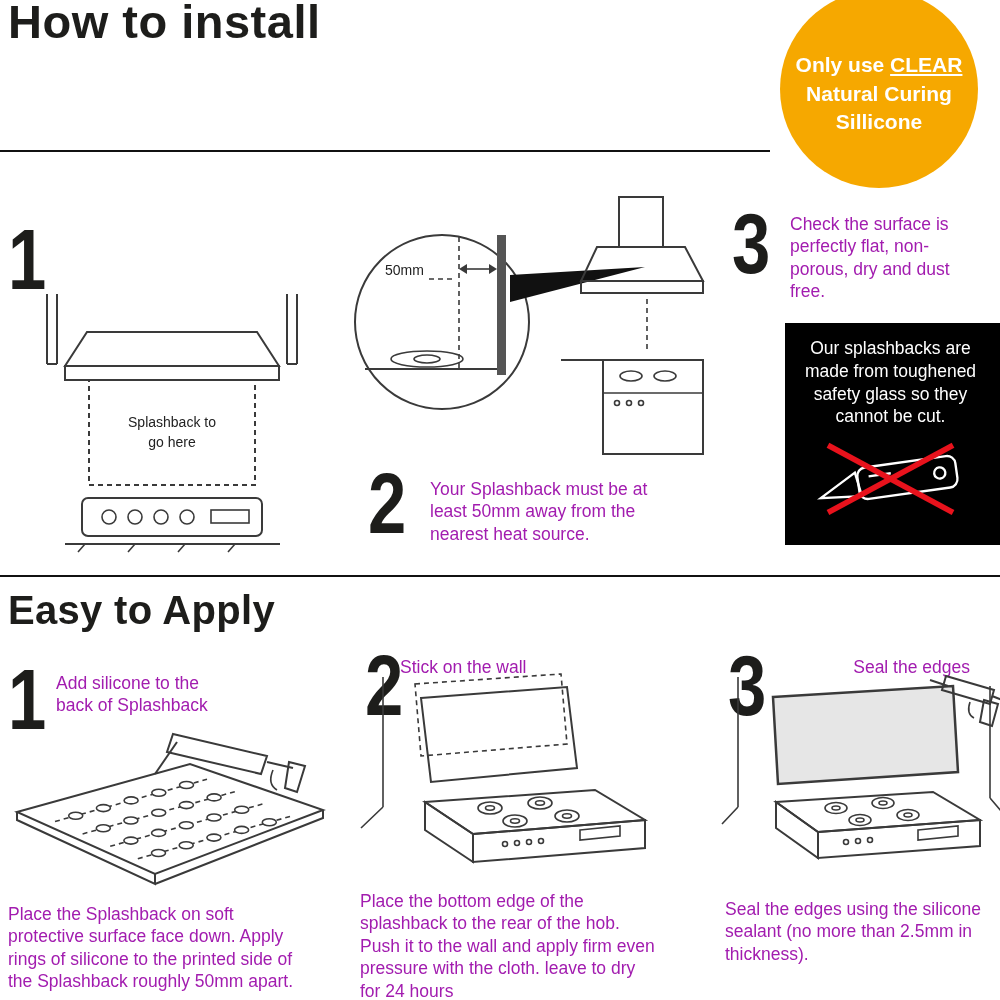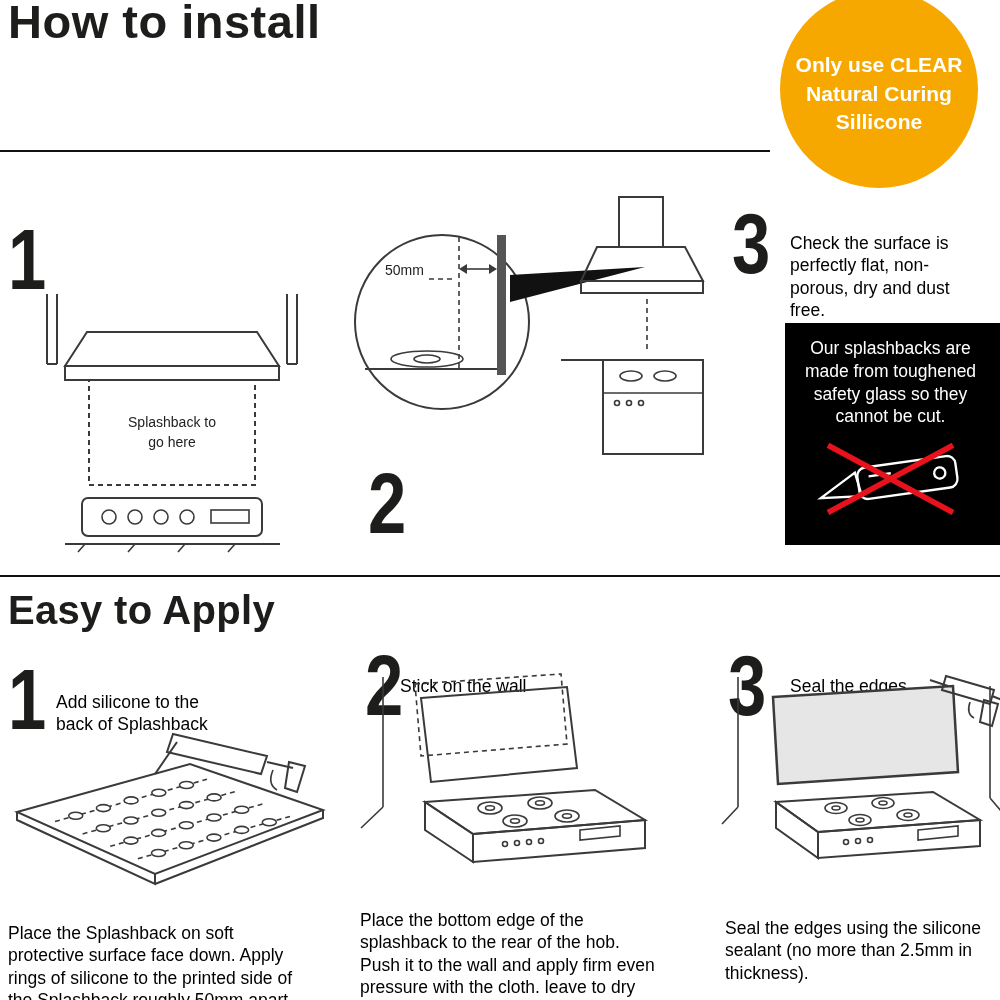--- a/index.html
+++ b/index.html
@@ -4,25 +4,25 @@
 <style>
   html,body{margin:0;padding:0;background:#fff;}
   .page{position:relative;width:1000px;height:1000px;background:#fff;overflow:hidden;
         font-family:"Liberation Sans","DejaVu Sans",sans-serif;color:#1d1d1b;}
   .abs{position:absolute;}
   .title1{font-size:47px;font-weight:800;letter-spacing:.5px;}
   .title2{font-size:69px;font-weight:800;letter-spacing:.5px;}
   .badge{width:198px;height:198px;border-radius:50%;background:#F6A800;color:#fff;
          display:flex;flex-direction:column;align-items:center;justify-content:center;
          text-align:center;font-weight:700;font-size:21px;line-height:1.35;padding-top:10px;box-sizing:border-box;}
-  .u{}
+  .u{text-decoration:underline;}
   .divider{background:#111;height:2px;}
   .h2{font-size:40px;font-weight:800;letter-spacing:.3px;}
   .step-num{font-size:86px;font-weight:800;line-height:.88;transform:scaleX(.8);transform-origin:left top;}
-  .body-txt{font-size:17.5px;line-height:1.28;color:#000000;margin-top:19px;}
+  .body-txt{font-size:17.5px;line-height:1.28;color:#a21caf;}
   .warning{background:#000;color:#fff;text-align:center;font-size:17.5px;line-height:1.3;
            padding:14px 10px 8px 6px;box-sizing:border-box;}
   svg{display:block;}
   .ln{stroke:#3a3a3a;stroke-width:2;fill:none;}
   .lnthin{stroke:#3a3a3a;stroke-width:1.6;fill:none;}
   .dash{stroke-dasharray:5 4;}
   .svgtxt{font-family:"Liberation Sans",sans-serif;font-size:14px;fill:#222;}
 </style>
 </head>
 <body>
@@ -95,20 +95,21 @@
       <ellipse class="lnthin" cx="320" cy="181" rx="11" ry="5"></ellipse>
       <path class="lnthin" d="M258 198 H358"></path>
       <circle class="lnthin" cx="272" cy="208" r="2.5"></circle>
       <circle class="lnthin" cx="284" cy="208" r="2.5"></circle>
       <circle class="lnthin" cx="296" cy="208" r="2.5"></circle>
       <path class="ln" d="M216 165 H258"></path>
     </g>
   </svg>
 
   <div class="abs step-num" style="left:368px;top:466px;">2</div>
+  <div class="abs body-txt" style="left:430px;top:478px;width:250px;">Your Splashback must be at least 50mm away from the nearest heat source.</div>
 
   <div class="abs step-num" style="left:732px;top:206px;">3</div>
   <div class="abs body-txt" style="left:790px;top:213px;width:185px;">Check the surface is perfectly flat, non-porous, dry and dust free.</div>
 
   <div class="abs warning" style="left:785px;top:323px;width:215px;height:222px;">
     <div>Our splashbacks are made from toughened safety glass so they cannot be cut.</div>
     <svg width="165" height="84" viewBox="0 0 170 90" style="margin:8px auto 0 auto;">
       <g transform="rotate(-8 85 45)">
         <path d="M8 56 L48 34 L52 60 Z" stroke="#fff" stroke-width="2.5" fill="none"></path>
         <rect x="50" y="30" width="106" height="34" rx="9" stroke="#fff" stroke-width="2.5" fill="none"></rect>
@@ -198,21 +199,21 @@
         <circle class="lnthin" cx="162" cy="171" r="2.5"></circle>
         <circle class="lnthin" cx="174" cy="170" r="2.5"></circle>
         <circle class="lnthin" cx="186" cy="169" r="2.5"></circle>
       <polygon class="lnthin" points="225,158 265,154 265,164 225,168"></polygon>
     </g>
   </svg>
 
   <div class="abs body-txt" style="left:360px;top:890px;width:295px;">Place the bottom edge of the splashback to the rear of the hob. Push it to the wall and apply firm even pressure with the cloth. leave to dry for 24 hours</div>
 
   <div class="abs step-num" style="left:728px;top:648px;">3</div>
-  <div class="abs body-txt" style="left:790px;top:656px;width:180px;">Seal the edges</div>
+  <div class="abs body-txt" style="left:790px;top:656px;width:180px;text-align:right;">Seal the edges</div>
 
   <svg class="abs" style="left:718px;top:672px;" width="285" height="212" viewBox="0 0 285 212">
     <g>
       <path class="lnthin" d="M20 5 V135 M20 135 L4 152"></path>
       <path class="lnthin" d="M272 14 V126 M272 126 L284 140"></path>
     </g>
     <polygon points="55,25 235,14 240,100 60,112" fill="#e6e6e6" stroke="#3a3a3a" stroke-width="2.5"></polygon>
     <g>
       <path class="ln" d="M212 8 L230 14"></path>
       <polygon class="ln" points="228,4 276,18 272,32 224,18" fill="#fff"></polygon>

